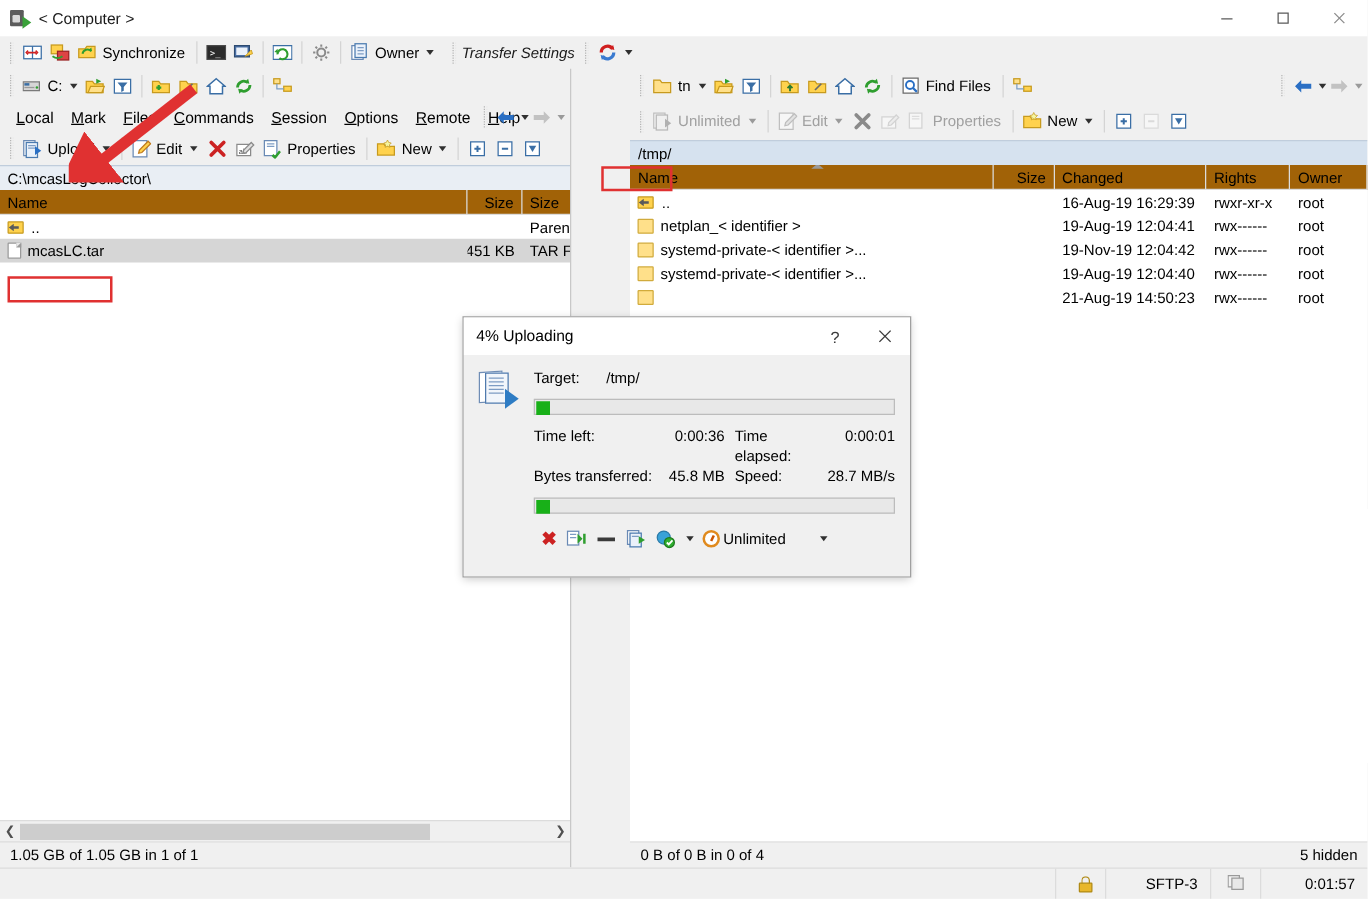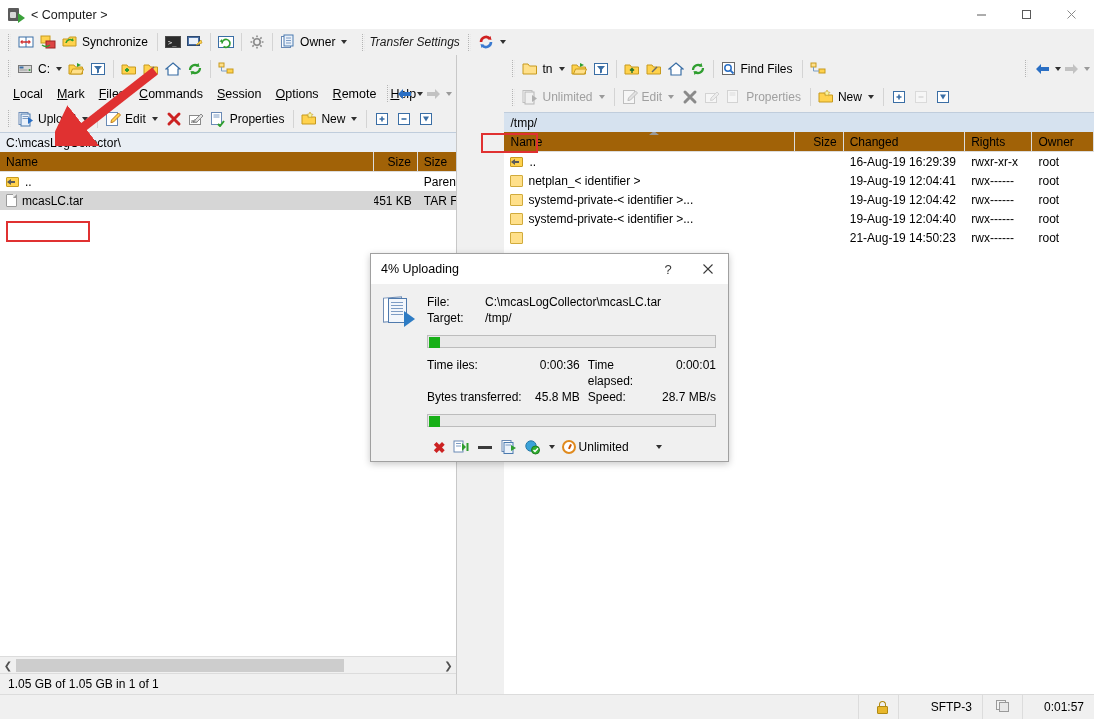--- a/index.html
+++ b/index.html
@@ -1083,21 +1083,21 @@
           <div class="fcell" style="width:127px">19-Aug-19 12:04:41</div>
           <div class="fcell" style="width:70px">rwx------</div>
           <div class="fcell" style="width:64px">root</div>
         </div>
         <div class="frow">
           <div class="fcell nm" style="width:305px">
             <span class="ico-fold"></span>
             <span>systemd-private-&lt; identifier &gt;...</span>
           </div>
           <div class="fcell num" style="width:50px"></div>
-          <div class="fcell" style="width:127px">19-Aug-19 12:04:42</div>
+          <div class="fcell" style="width:127px">19-Nov-19 12:04:42</div>
           <div class="fcell" style="width:70px">rwx------</div>
           <div class="fcell" style="width:64px">root</div>
         </div>
         <div class="frow">
           <div class="fcell nm" style="width:305px">
             <span class="ico-fold"></span>
             <span>systemd-private-&lt; identifier &gt;...</span>
           </div>
           <div class="fcell num" style="width:50px"></div>
           <div class="fcell" style="width:127px">19-Aug-19 12:04:40</div>
@@ -1109,20 +1109,24 @@
             <span class="ico-fold"></span>
             <span></span>
           </div>
           <div class="fcell num" style="width:50px"></div>
           <div class="fcell" style="width:127px">21-Aug-19 14:50:23</div>
           <div class="fcell" style="width:70px">rwx------</div>
           <div class="fcell" style="width:64px">root</div>
         </div>
       </div>
 
+      <div class="pane-status">
+        <span>0 B of 0 B in 0 of 4</span>
+        <span>5 hidden</span>
+      </div>
     </div>
   </div>
 
   <div class="statusbar">
     <div class="sb-cell" style="width:40px">
       <span class="lock-ico">
           <i></i>
           <b></b>
         </span>
     </div>
@@ -1130,21 +1134,21 @@
       <span>SFTP-3</span>
     </div>
     <div class="sb-cell" style="width:40px">
       <span class="ico">
         <svg width="15" height="14" viewBox="0 0 15 14">
             <rect x="0.5" y="1.5" width="9" height="9" fill="#f2f2f2" stroke="#9a9a9a"></rect>
             <rect x="3.5" y="3.5" width="9" height="9" fill="#e8e8e8" stroke="#9a9a9a"></rect>
           </svg>
       </span>
     </div>
-    <div class="sb-cell" style="width:72px">
+    <div class="sb-cell" style="width:86px">
       <span>0:01:57</span>
     </div>
   </div>
 
   <div class="dialog">
     <div class="dlg-title">
       <span>4% Uploading</span>
       <div class="dlg-btns">
         <div class="dlg-btn">?</div>
         <div class="dlg-btn">
@@ -1159,36 +1163,32 @@
     <div class="dlg-body">
       <div class="dlg-filerow">
         <div class="dlg-bigicon">
           <div class="bi-p1"></div>
             <div class="bi-p2"></div>
             <div class="bi-lines"></div>
             <div class="bi-arrow"></div>
         </div>
         <div style="flex:1 1 auto">
           <div class="dlg-kv">
-            <span class="dlg-k">File:</span>
-            <span class="dlg-v">C:\mcasLogCollector\mcasLC.tar</span>
-          </div>
-          <div class="dlg-kv">
             <span class="dlg-k">Target:</span>
             <span class="dlg-v">/tmp/</span>
           </div>
           <div class="progress">
             <i style="width:4%"></i>
           </div>
         </div>
       </div>
 
       <div class="stats" style="padding-left:44px">
         <div class="stats-row">
-          <span class="s-k1">Time iles:</span>
+          <span class="s-k1">Time left:</span>
           <span class="s-v1">0:00:36</span>
           <span class="s-k2">Time elapsed:</span>
           <span class="s-v2">0:00:01</span>
         </div>
         <div class="stats-row">
           <span class="s-k1">Bytes transferred:</span>
           <span class="s-v1">45.8 MB</span>
           <span class="s-k2">Speed:</span>
           <span class="s-v2">28.7 MB/s</span>
         </div>

